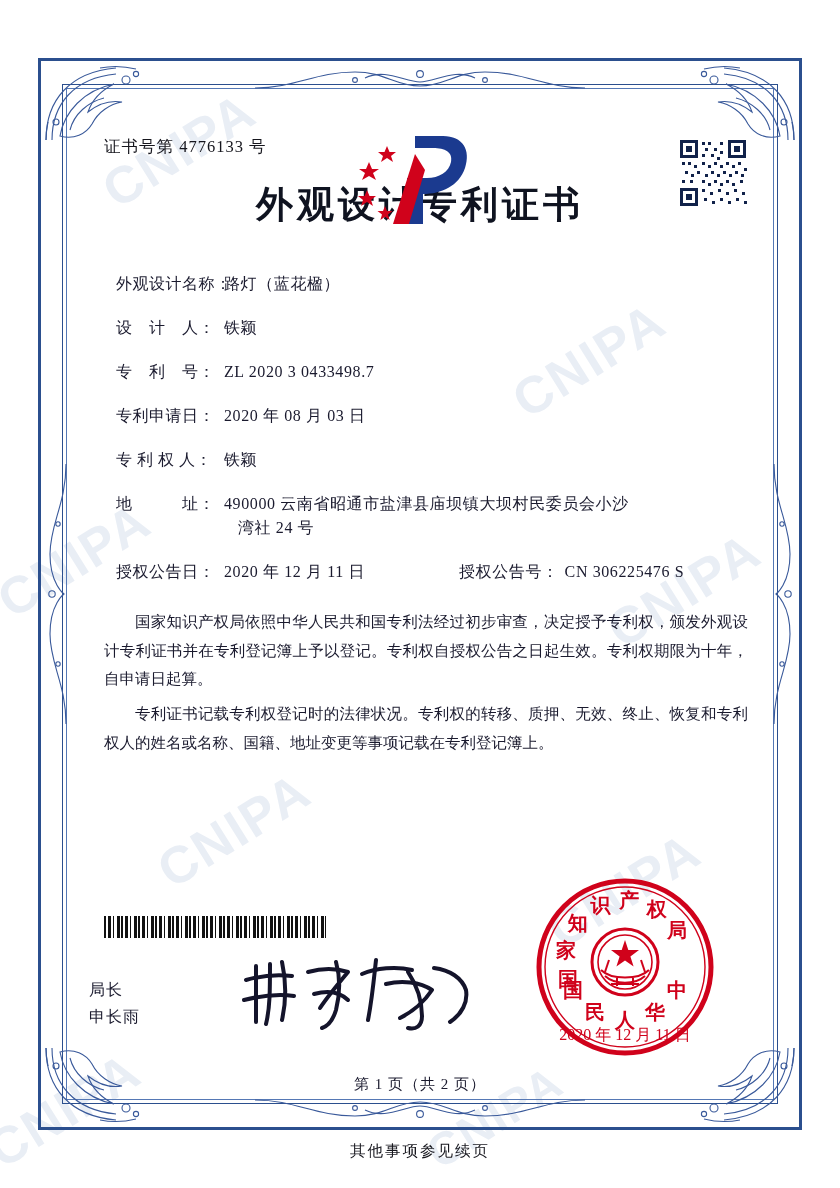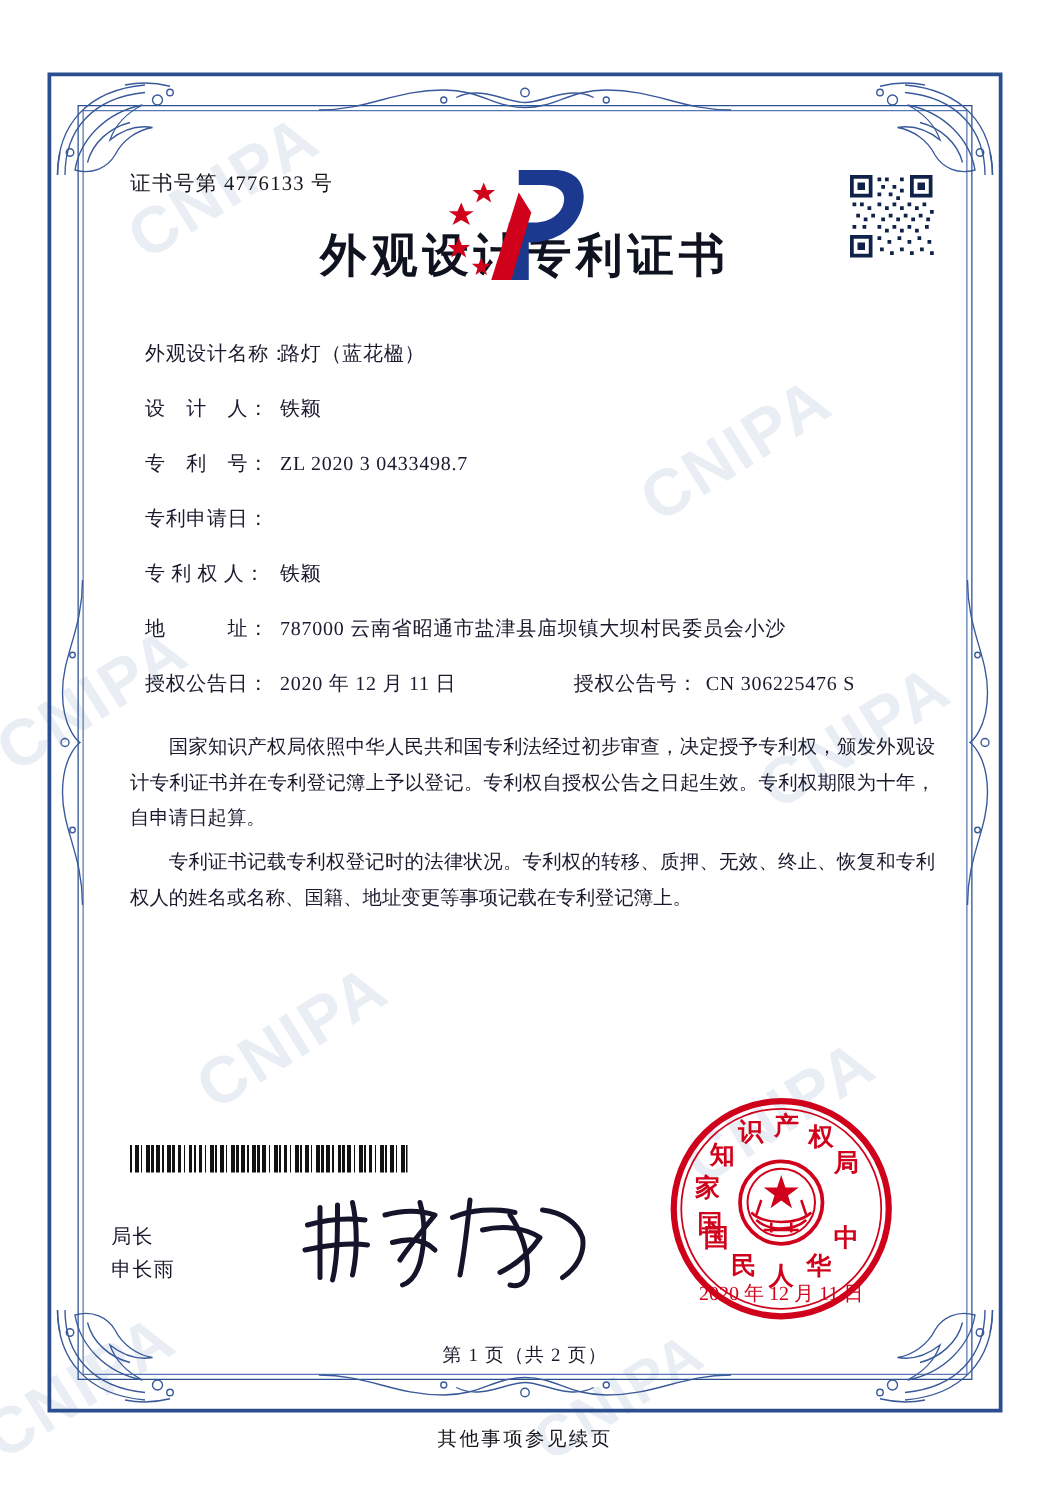--- a/index.html
+++ b/index.html
@@ -486,31 +486,33 @@
       <div class="field-value">铁颖</div>
     </div>
 
     <div class="field-row">
       <div class="field-label">专　利　号：</div>
       <div class="field-value">ZL 2020 3 0433498.7</div>
     </div>
 
     <div class="field-row">
       <div class="field-label">专利申请日：</div>
+      <div class="field-value">2020 年 08 月 03 日</div>
     </div>
 
     <div class="field-row">
       <div class="field-label">专 利 权 人：</div>
       <div class="field-value">铁颖</div>
     </div>
 
     <div class="field-row">
       <div class="field-label">地　　　址：</div>
       <div class="field-value">
-        <span>787000  云南省昭通市盐津县庙坝镇大坝村民委员会小沙</span>
+        <span>490000  云南省昭通市盐津县庙坝镇大坝村民委员会小沙</span>
+        <span class="line2">湾社 24 号</span>
       </div>
     </div>
 
     <div class="field-row dual">
       <div class="field-label">授权公告日：</div>
       <div class="field-value">
         <span class="dual-a">2020 年 12 月 11 日</span>
         <span class="dual-label">授权公告号：</span>
         <span>CN 306225476 S</span>
       </div>

